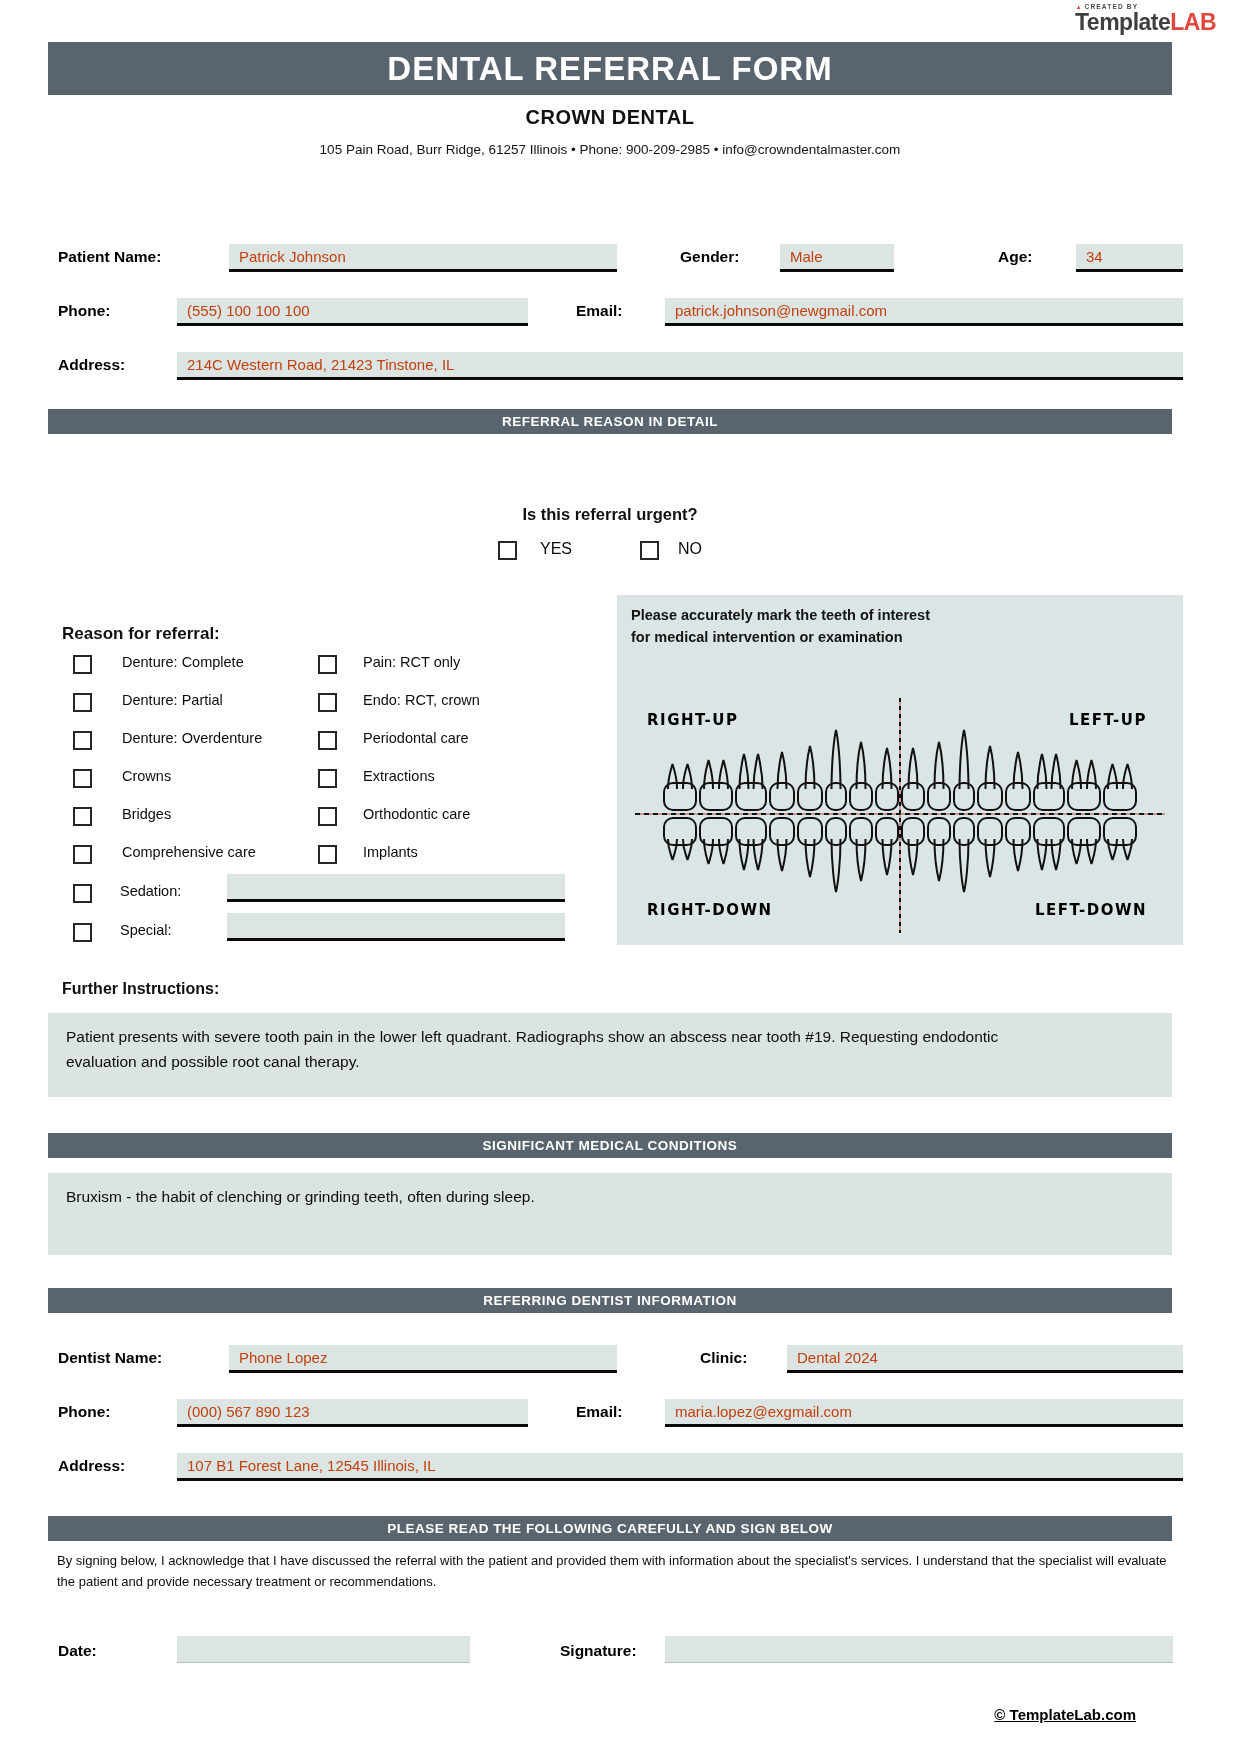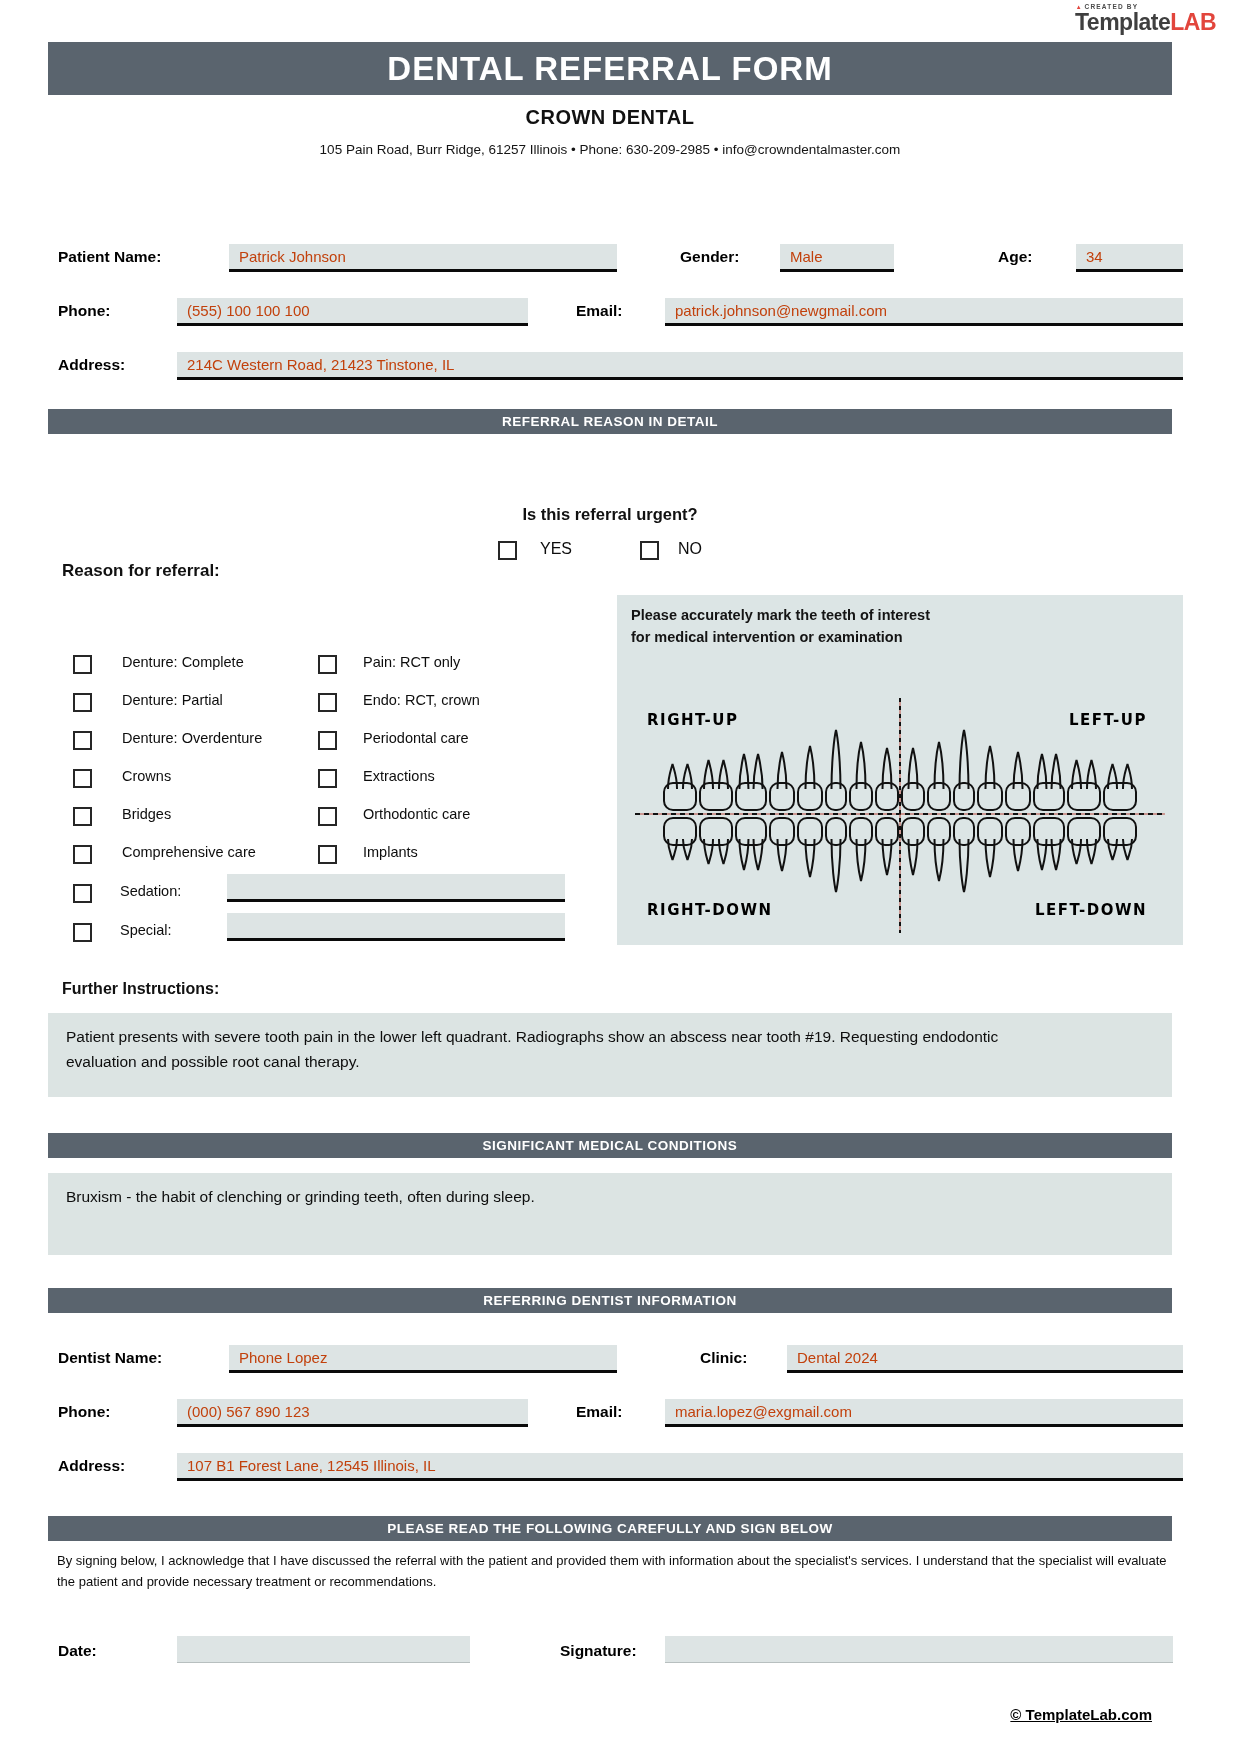--- a/index.html
+++ b/index.html
@@ -32,49 +32,49 @@
   #logo .created{font-size:6.5px;font-weight:700;letter-spacing:1.2px;color:#4a4a4a;margin-left:2px;}
   #logo .created .tick{color:var(--logo-red);}
   #logo .brand{font-size:23px;font-weight:600;color:var(--logo-dark);letter-spacing:-0.5px;}
   #logo .brand .lab{color:var(--logo-red);font-weight:800;}
 
   #clinic-name{position:absolute;left:48px;top:106px;width:1124px;text-align:center;
     font-size:20px;font-weight:700;letter-spacing:.5px;}
   #contact-line{position:absolute;left:48px;top:142px;width:1124px;text-align:center;font-size:13.5px;color:#141414;}
 
   #urgent-q{position:absolute;left:48px;top:505px;width:1124px;text-align:center;font-weight:700;font-size:16.5px;}
-  #reason-heading{position:absolute;left:62px;top:561px;font-weight:700;font-size:17px;}
+  #reason-heading{position:absolute;left:62px;top:624px;font-weight:700;font-size:17px;}
 
   #teeth-panel{position:absolute;left:617px;top:595px;width:566px;height:350px;background:var(--panel-bg);}
   #teeth-panel .note{position:absolute;left:0;width:100%;text-align:left;font-weight:700;font-size:14.5px;color:#141414;padding-left:14px;}
   .quad{position:absolute;font-size:15px;font-weight:900;letter-spacing:1.5px;color:#000;
     font-family:"DejaVu Sans",sans-serif;transform:scaleY(1.05);}
   #teeth-svg{position:absolute;left:0;top:0;width:566px;height:350px;}
 
   #further-label{position:absolute;left:62px;top:980px;font-weight:700;font-size:16px;}
   .textbox{position:absolute;left:48px;width:1124px;background:var(--box-bg);}
   .textbox .inner{padding:12px 0 0 18px;font-size:15.5px;line-height:1.6;color:#0d0d0d;}
 
   #ack{position:absolute;left:57px;top:1550px;width:1115px;font-size:13px;line-height:1.65;color:#0d0d0d;}
 
-  #credit{position:absolute;right:88px;top:1706px;font-size:15px;font-weight:700;text-decoration:underline;color:#000;}
+  #credit{position:absolute;right:104px;top:1706px;font-size:15px;font-weight:700;text-decoration:underline;color:#000;}
 </style>
 </head>
 <body>
 
 <div id="page">
 
   <div id="logo">
     <div class="created"><span class="tick">▴</span> <span>CREATED BY</span></div>
     <div class="brand"><span>Template</span><span class="lab">LAB</span></div>
   </div>
 
   <div class="title-banner">DENTAL REFERRAL FORM</div>
   <div id="clinic-name">CROWN DENTAL</div>
-  <div id="contact-line">105 Pain Road, Burr Ridge, 61257 Illinois • Phone: 630-209-2985 • info@crowndentalmaster.com</div>
+  <div id="contact-line">105 Pain Road, Burr Ridge, 61257 Illinois • Phone: 900-209-2985 • info@crowndentalmaster.com</div>
 
 
   <div class="lbl" style="left:58px;top:248px">Patient Name:</div>
   <div class="field" style="left:229px;top:244px;width:378px">Patrick Johnson</div>
   <div class="lbl" style="left:680px;top:248px">Gender:</div>
   <div class="field" style="left:780px;top:244px;width:104px">Male</div>
   <div class="lbl" style="left:998px;top:248px">Age:</div>
   <div class="field" style="left:1076px;top:244px;width:97px">34</div>
 
   <div class="lbl" style="left:58px;top:302px">Phone:</div>

